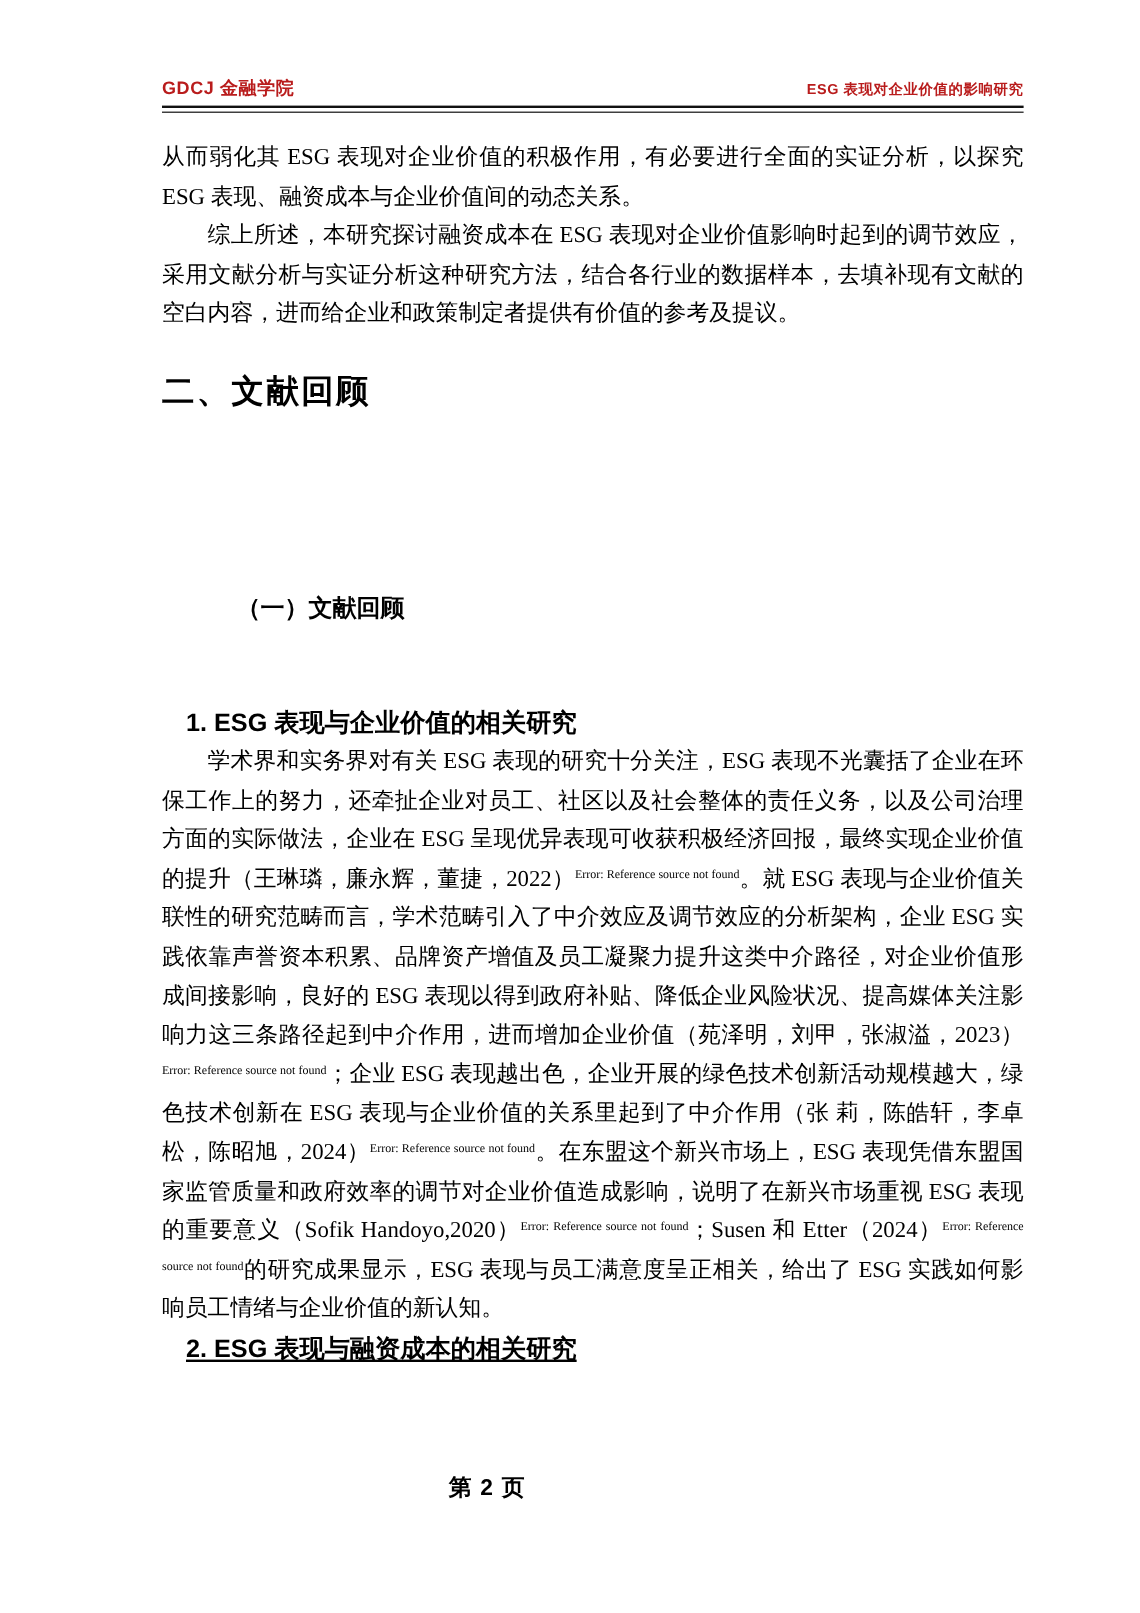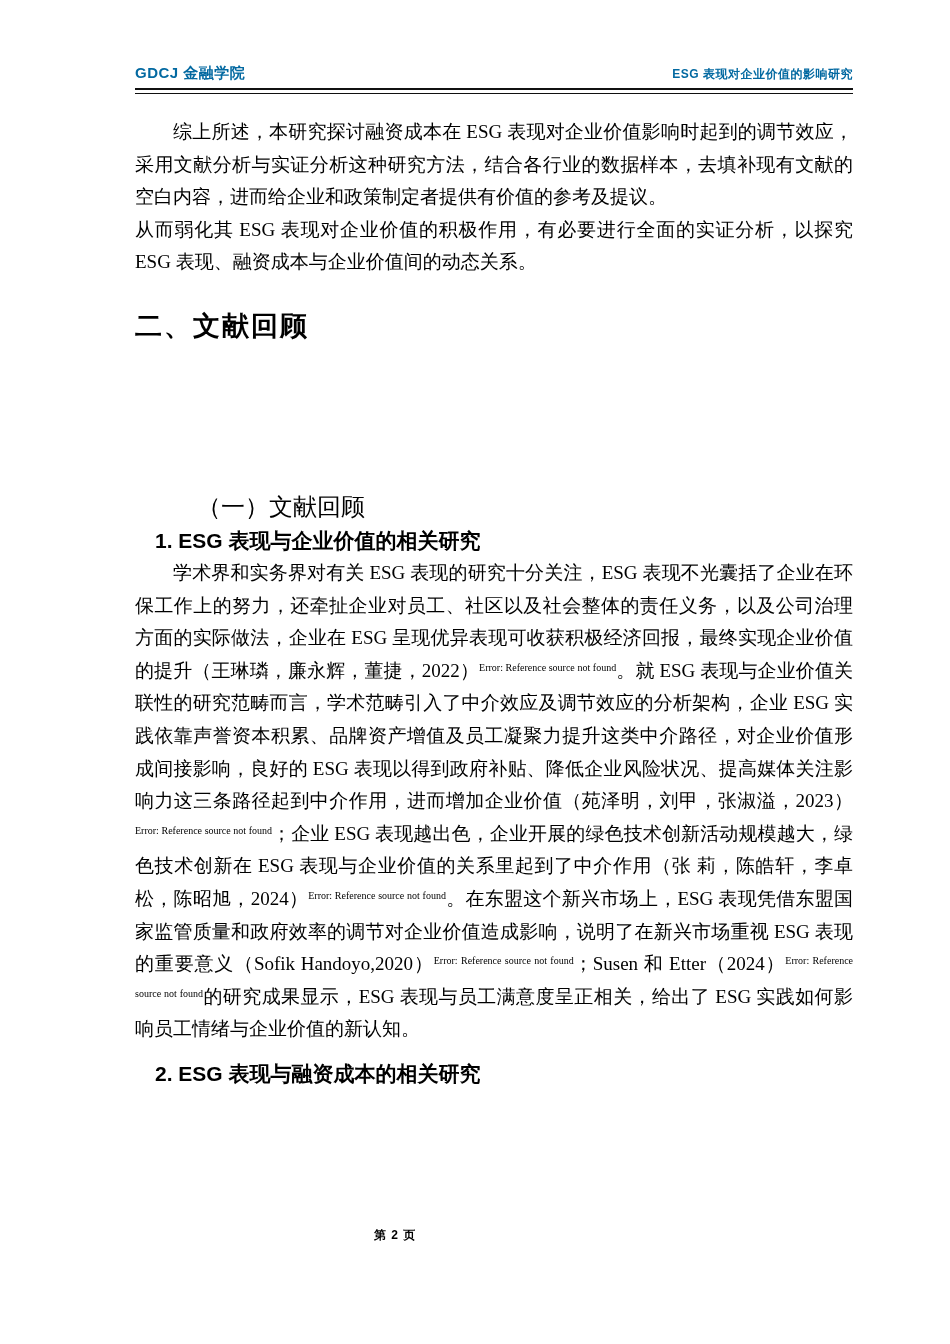--- a/index.html
+++ b/index.html
@@ -22,21 +22,21 @@
     left: 135px;
     top: 64px;
     width: 718px;
   }
   .header-row {
     display: flex;
     justify-content: space-between;
     align-items: flex-end;
     font-family: "Liberation Sans", sans-serif;
     font-weight: bold;
-    color: #0369a1;
+    color: #b91c1c;
   }
   .header-left  { font-size: 15px; letter-spacing: 0.5px; }
   .header-right { font-size: 12px; letter-spacing: 0.5px; }
   .header-rule {
     margin-top: 5px;
     height: 3px;
     border-top: 2px solid #111111;
     border-bottom: 1px solid #111111;
   }
   
@@ -66,67 +66,67 @@
     font-family: "Liberation Sans", sans-serif;
     font-size: 27px;
     font-weight: bold;
     line-height: 42px;
     letter-spacing: 2px;
   }
   h2.section {
     margin: 142px 0 0 0;
     padding-left: 62px;
     font-family: "Liberation Sans", sans-serif;
-    font-size: 24px;
-    font-weight: normal;
+    font-size: 20px;
+    font-weight: bold;
     line-height: 36px;
     text-align: left;
     text-indent: 0;
   }
   h3.subsection {
     margin: 0;
     padding-left: 20px;
     font-family: "Liberation Sans", sans-serif;
     font-size: 21px;
     font-weight: bold;
     line-height: 32px;
     text-align: left;
     text-indent: 0;
   }
-  h3.first-sub { }
-  h3.second-sub { margin-top: 12px; }
+  h3.first-sub { margin-top: 62px; }
+  h3.second-sub { margin-top: 1px; text-decoration: underline; }
   
   .page-footer {
     position: absolute;
     left: 374px;
     top: 1227px;
     font-family: "Liberation Sans", sans-serif;
-    font-size: 12px;
+    font-size: 19px;
     font-weight: bold;
     letter-spacing: 1px;
   }
 </style>
 </head>
 <body>
 
 <div class="page">
 
   <div class="page-header">
     <div class="header-row">
       <span class="header-left">GDCJ 金融学院</span>
       <span class="header-right">ESG 表现对企业价值的影响研究</span>
     </div>
     <div class="header-rule"></div>
   </div>
 
   <div class="content">
 
+    <p class="body-par"><span>从而弱化其 ESG 表现对企业价值的积极作用，有必要进行全面的实证分析，以探究 ESG 表现、融资成本与企业价值间的动态关系。</span></p>
+
     <p class="body-par indent"><span>综上所述，本研究探讨融资成本在 ESG 表现对企业价值影响时起到的调节效应，采用文献分析与实证分析这种研究方法，结合各行业的数据样本，去填补现有文献的空白内容，进而给企业和政策制定者提供有价值的参考及提议。</span></p>
-
-    <p class="body-par"><span>从而弱化其 ESG 表现对企业价值的积极作用，有必要进行全面的实证分析，以探究 ESG 表现、融资成本与企业价值间的动态关系。</span></p>
 
     <h1 class="chapter">二、文献回顾</h1>
 
     <h2 class="section">（一）文献回顾</h2>
 
     <h3 class="subsection first-sub">1. ESG 表现与企业价值的相关研究</h3>
 
     <p class="body-par indent"><span>学术界和实务界对有关 ESG 表现的研究十分关注，ESG 表现不光囊括了企业在环保工作上的努力，还牵扯企业对员工、社区以及社会整体的责任义务，以及公司治理方面的实际做法，企业在 ESG 呈现优异表现可收获积极经济回报，最终实现企业价值的提升（王琳璘，廉永辉，董捷，2022）</span><span class="err-ref">Error: Reference source not found</span><span>。就 ESG 表现与企业价值关联性的研究范畴而言，学术范畴引入了中介效应及调节效应的分析架构，企业 ESG 实践依靠声誉资本积累、品牌资产增值及员工凝聚力提升这类中介路径，对企业价值形成间接影响，良好的 ESG 表现以得到政府补贴、降低企业风险状况、提高媒体关注影响力这三条路径起到中介作用，进而增加企业价值（苑泽明，刘甲，张淑溢，2023）</span><span class="err-ref">Error: Reference source not found</span><span>；企业 ESG 表现越出色，企业开展的绿色技术创新活动规模越大，绿色技术创新在 ESG 表现与企业价值的关系里起到了中介作用（张 莉，陈皓轩，李卓松，陈昭旭，2024）</span><span class="err-ref">Error: Reference source not found</span><span>。在东盟这个新兴市场上，ESG 表现凭借东盟国家监管质量和政府效率的调节对企业价值造成影响，说明了在新兴市场重视 ESG 表现的重要意义（Sofik Handoyo,2020）</span><span class="err-ref">Error: Reference source not found</span><span>；Susen 和 Etter（2024）</span><span class="err-ref">Error: Reference source not found</span><span>的研究成果显示，ESG 表现与员工满意度呈正相关，给出了 ESG 实践如何影响员工情绪与企业价值的新认知。</span></p>
 
     <h3 class="subsection second-sub">2. ESG 表现与融资成本的相关研究</h3>

